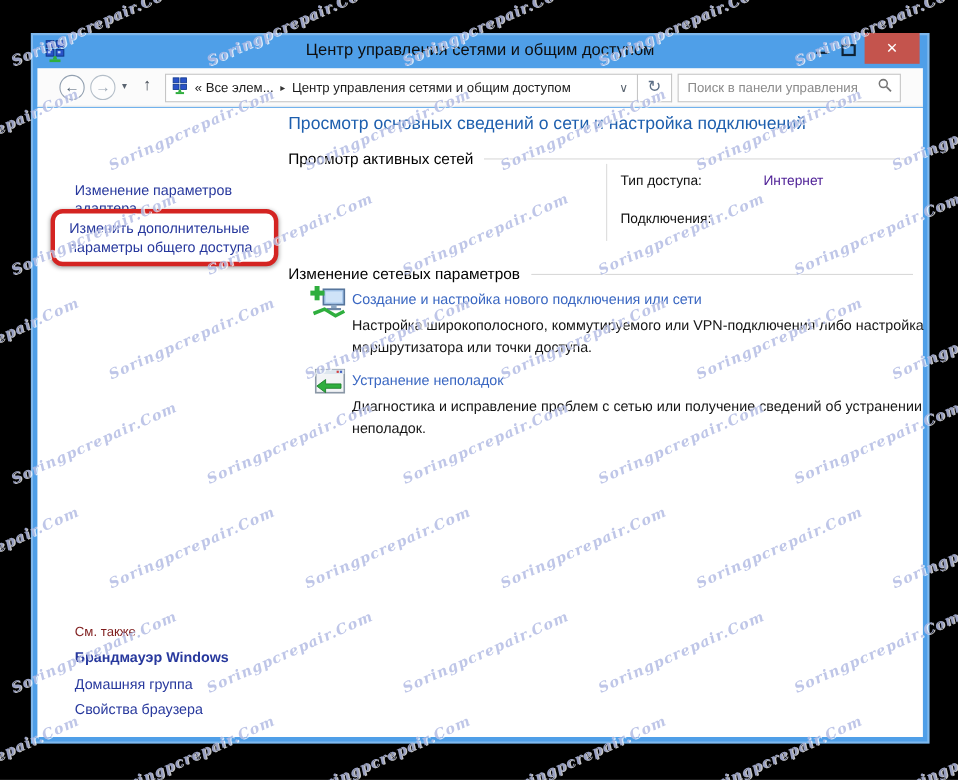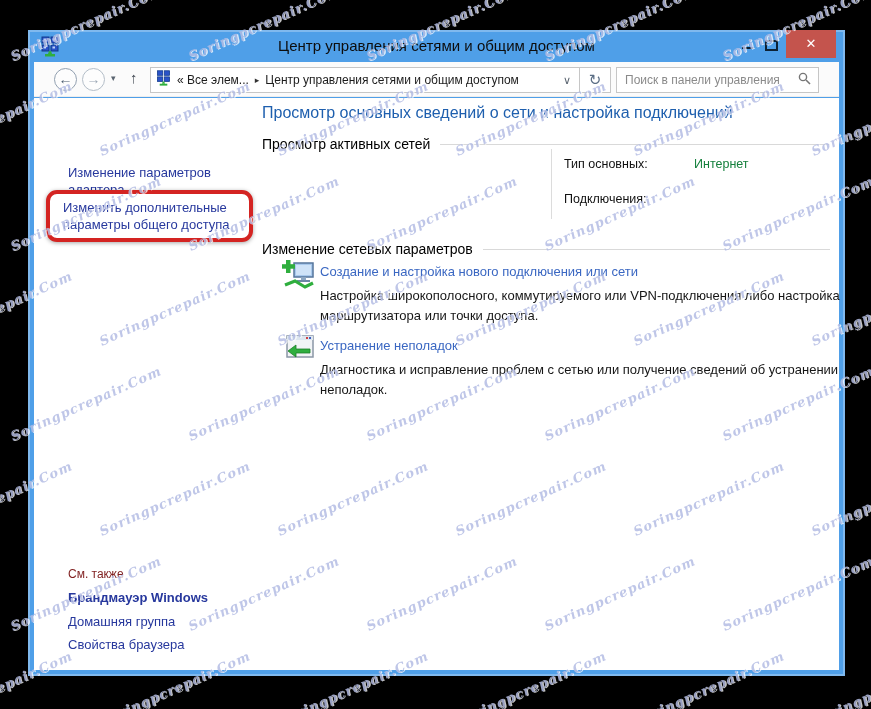--- a/index.html
+++ b/index.html
@@ -84,21 +84,21 @@
     display:flex; align-items:center; z-index:5;
   }
   .highlight-box .side-link { padding-left:13px; width:190px; }
   .page-h1 { left:228px; top:6px; font-size:16px; color:#1e5fae; }
   .section-row { left:228px; width:568px; display:flex; align-items:center; }
   .section-label { font-size:14px; color:#000; white-space:nowrap; }
   .section-rule { flex:1; height:1px; background:#d9d9d9; margin-left:10px; }
   .net-name { left:251px; top:91px; font-size:15px; color:#111; }
   .vdivider { left:517px; top:51px; width:1px; height:70px; background:#dcdcdc; }
   .kv-label { font-size:12.5px; color:#111; }
-  .kv-value { font-size:12.5px; color:#15803d; }
+  .kv-value { font-size:12.5px; color:#4c1d95; }
   .task-link { font-size:13px; color:#3a67c2; cursor:pointer; white-space:nowrap; }
   .task-desc { width:555px; font-size:13px; color:#161616; line-height:20px; }
   
   .watermark {
     position:absolute; z-index:50; pointer-events:none;
     font-family:"DejaVu Serif", serif; font-style:italic; font-weight:bold;
     font-size:13px; letter-spacing:1px; color:#b4bde4;
     text-shadow:1px 1px 0 rgba(255,255,255,0.9);
     transform:rotate(-24deg); transform-origin:left top; opacity:0.85;
     white-space:nowrap;
@@ -179,21 +179,21 @@
     <div class="abs side-link" style="left:34px; top:538px;">Свойства браузера</div>
 
     <div class="abs page-h1">Просмотр основных сведений о сети и настройка подключений</div>
 
     <div class="abs section-row" style="top:38px;">
       <span class="section-label">Просмотр активных сетей</span>
       <span class="section-rule"></span>
     </div>
 
     <div class="abs vdivider"></div>
-    <div class="abs kv-label" style="left:530px; top:59px;">Тип основных:</div>
+    <div class="abs kv-label" style="left:530px; top:59px;">Тип доступа:</div>
     <div class="abs kv-value" style="left:660px; top:59px;">Интернет</div>
     <div class="abs kv-label" style="left:530px; top:94px;">Подключения:</div>
 
     <div class="abs section-row" style="top:143px;">
       <span class="section-label">Изменение сетевых параметров</span>
       <span class="section-rule"></span>
     </div>
 
     <div class="abs" style="left:248px; top:162px;">
       <svg width="34" height="30" viewBox="0 0 34 30">

